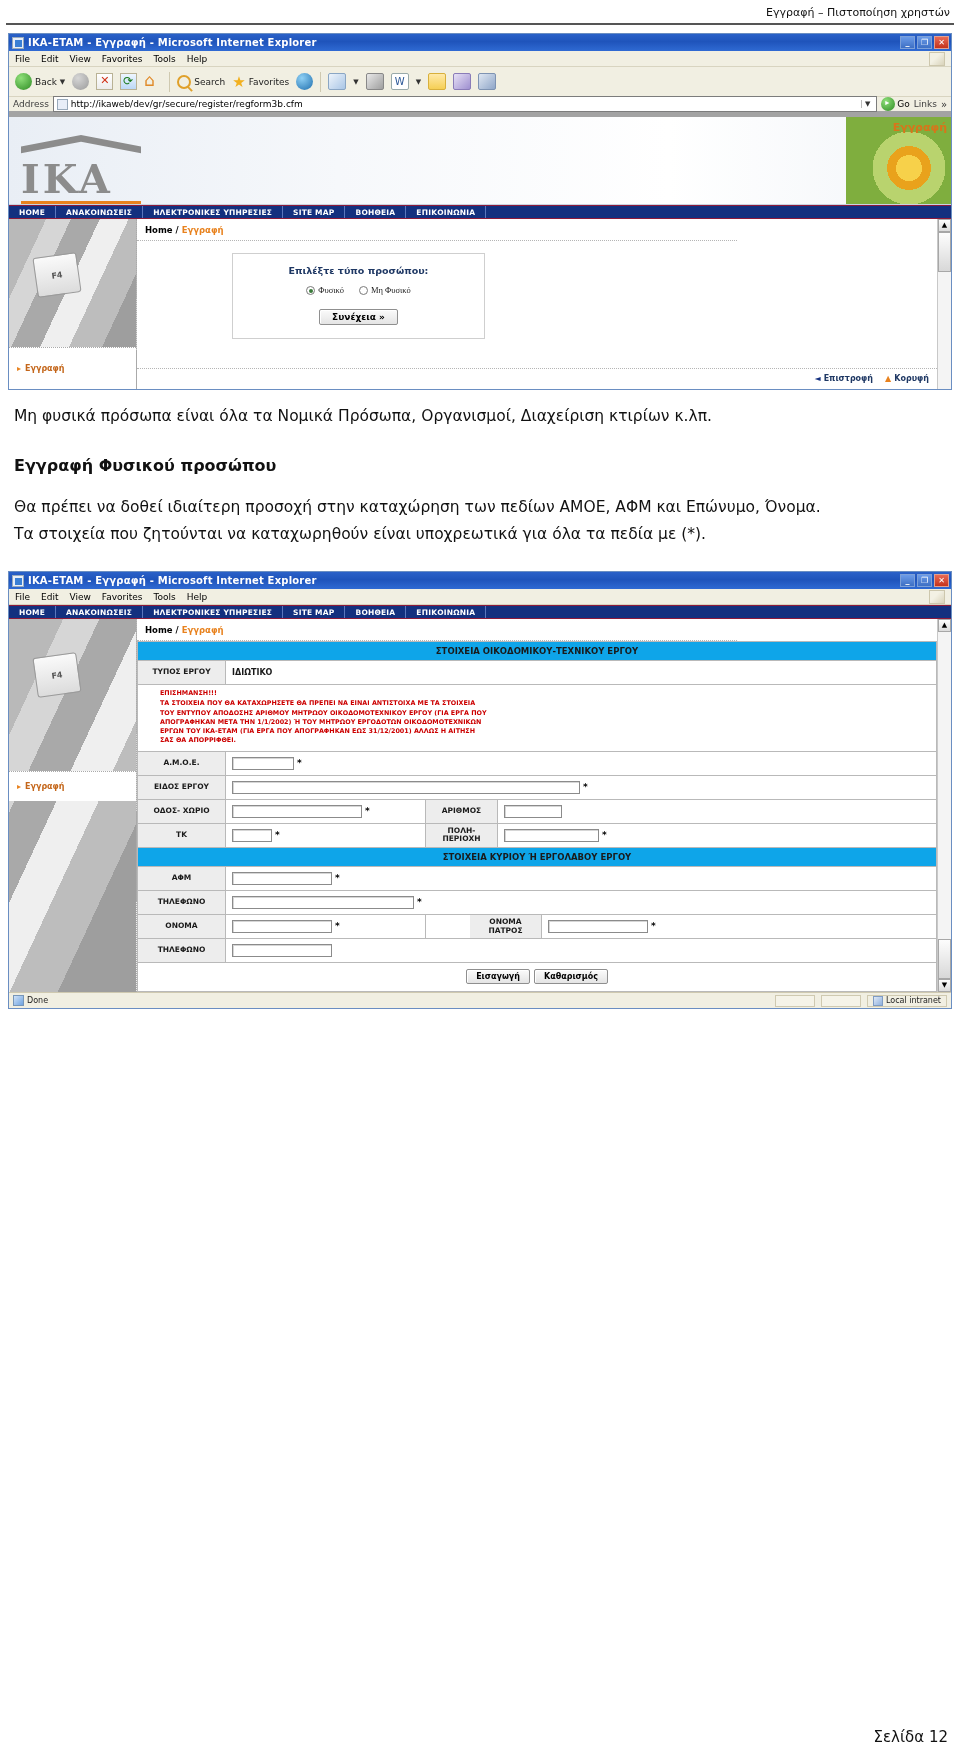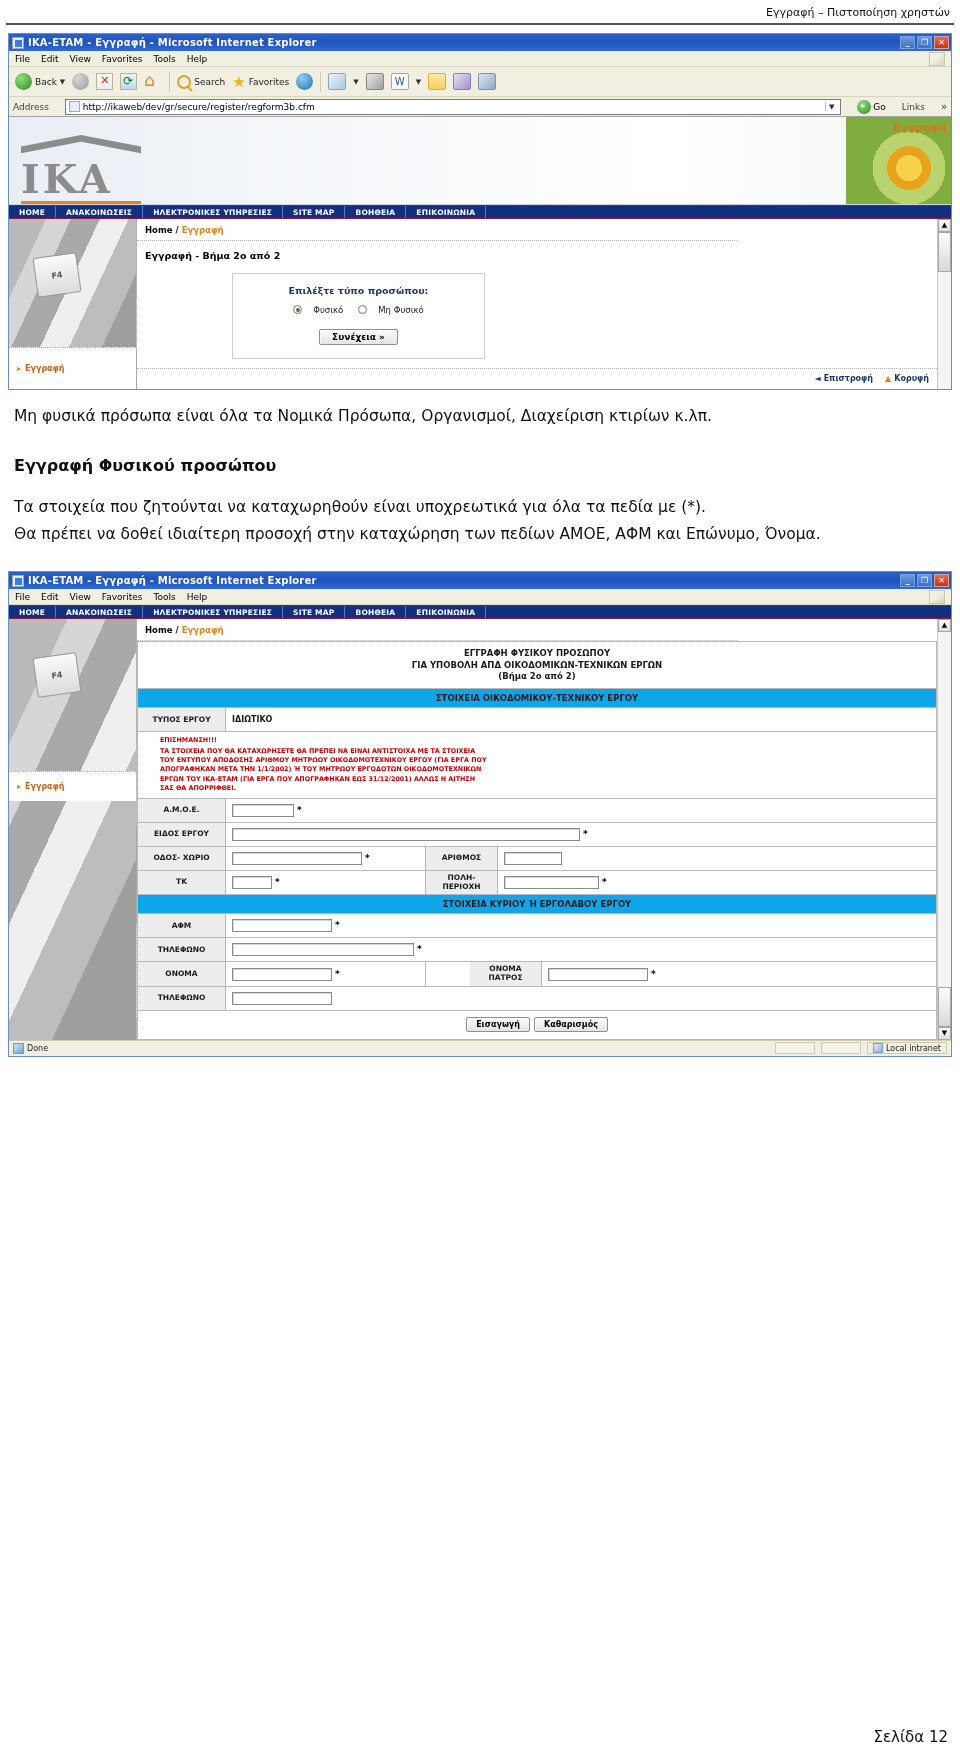--- a/index.html
+++ b/index.html
@@ -93,22 +93,22 @@
   .tb-ico { width:18px;height:17px; border-radius:2px; }
   .ic-mail { background:linear-gradient(135deg,#eef4fb,#a9c6e6); border:1px solid #8aa6c4;}
   .ic-print{ background:linear-gradient(135deg,#e9e9e9,#9e9e9e); border:1px solid #888;}
   .ic-word { background:#fff; border:1px solid #9aa; color:#2b5797; font-size:10px; text-align:center; line-height:15px;}
   .ic-note { background:linear-gradient(to bottom,#ffe9a8,#f5cf55); border:1px solid #d8b03c;}
   .ic-msn  { background:linear-gradient(135deg,#e7e1f5,#9e8fd0); border:1px solid #8a7cb8;}
   .ic-ppl  { background:linear-gradient(135deg,#dfe7f2,#8fa6c8); border:1px solid #7e93b2;}
   .caret { font-size:7px; color:#333; }
 
   .ie-addressbar {
-    height: 20px; background:#f1efe2; border-bottom:1px solid #a3a3a3;
-    display:flex; align-items:center; gap:16px; padding: 0 4px; font-size:9px;
+    height: 20px; background:#f1efe2; border-bottom:6px solid #a3a3a3;
+    display:flex; align-items:center; gap:4px; padding: 0 4px; font-size:9px;
   }
   .addr-label { color:#3d3d3d; }
   .addr-box {
     flex:1; height:16px; background:#fff; border:1px solid #7c7c7c;
     display:flex; align-items:center; padding:0 3px; gap:3px; font-size:9px;
   }
   .addr-ico { width:11px;height:11px;background:#e8eef8;border:1px solid #9ab; flex:none;}
   .addr-url { color:#000; white-space:nowrap; overflow:hidden; flex:1; }
   .addr-drop { width:12px; text-align:center; color:#333; font-size:7px; border-left:1px solid #bbb; }
   .go-btn { display:flex; align-items:center; gap:2px; font-size:9px; }
@@ -192,21 +192,21 @@
   }
   .breadcrumb .crumb-active { color:#e8821e; }
   .step-title { font-size:9.5px; font-weight:bold; color:#000; padding:9px 0 0 8px;}
 
   .choice-box {
     border:1px solid #cfcfcf; margin: 12px 0 0 95px; width:253px;
     padding: 11px 0 13px 0; text-align:center; background:#fff;
   }
   .choice-q { font-size:9.5px; font-weight:bold; color:#1f3864; margin-bottom:9px;}
   .radio-row { display:flex; justify-content:center; gap:15px; font-size:8.5px; color:#222; margin-bottom:10px;}
-  .radio-row span { display:flex; align-items:flex-start; gap:11px;}
+  .radio-row span { display:flex; align-items:flex-end; gap:3px;font-family:Liberation Serif, serif;}
   .rad { width:9px;height:9px;border:1px solid #7a7a7a;border-radius:50%;background:#fff;display:inline-block;position:relative;}
   .rad.on:after{content:"";position:absolute;left:2px;top:2px;width:4px;height:4px;border-radius:50%;background:#3a7a3a;}
   .btn-3d {
     display:inline-block; font-size:9px; font-weight:bold; color:#000;
     background:linear-gradient(to bottom,#fbfbfb,#e4e4e4);
     border:1px solid #8f8f8f; border-radius:2px; padding:2px 12px;
     box-shadow: inset 1px 1px 0 #fff;
   }
   .content-foot {
     margin-top:auto; border-top:1px dotted #b5b5b5;
@@ -410,21 +410,20 @@
           <span class="side-foot-lbl">Εγγραφή</span>
         </div>
       </div>
 
       <div class="main-col">
         <div class="breadcrumb">
           <span>Home</span>
           <span>/</span>
           <span class="crumb-active">Εγγραφή</span>
         </div>
-        <div class="step-title">Εγγραφή - Βήμα 2ο από 2</div>
 
         <div class="choice-box">
           <div class="choice-q">Επιλέξτε τύπο προσώπου:</div>
           <div class="radio-row">
             <span>
               <span class="rad on"></span>
               <span>Φυσικό</span>
             </span>
             <span>
               <span class="rad"></span>
@@ -451,22 +450,22 @@
         <span class="scr-thumb"></span>
         <span class="scr-track"></span>
       </div>
     </div>
   </div>
 </div>
 
 <div class="prose">
   <p class="just">Μη φυσικά πρόσωπα είναι όλα τα Νομικά Πρόσωπα, Οργανισμοί, Διαχείριση κτιρίων κ.λπ.</p>
   <h3>Εγγραφή Φυσικού προσώπου</h3>
+  <p class="just">Θα πρέπει να δοθεί ιδιαίτερη προσοχή στην καταχώρηση των πεδίων ΑΜΟΕ, ΑΦΜ και Επώνυμο, Όνομα.</p>
   <p class="just">Τα στοιχεία που ζητούνται να καταχωρηθούν είναι υποχρεωτικά για όλα τα πεδία με (*).</p>
-  <p class="just">Θα πρέπει να δοθεί ιδιαίτερη προσοχή στην καταχώρηση των πεδίων ΑΜΟΕ, ΑΦΜ και Επώνυμο, Όνομα.</p>
 </div>
 
 <div class="spacer-sm"></div>
 
 <div class="ie-window">
 
   <div class="ie-titlebar">
     <span class="ie-title-ico"></span>
     <span class="ie-title-text">IKA-ETAM - Εγγραφή - Microsoft Internet Explorer</span>
     <span class="ie-btns">
@@ -510,25 +509,20 @@
       <div class="main-col">
         <div class="breadcrumb">
           <span>Home</span>
           <span>/</span>
           <span class="crumb-active">Εγγραφή</span>
         </div>
 
         <div class="form-area">
           <div class="form-main">
 
-            <div class="form-title-cell">
-              <div>ΕΓΓΡΑΦΗ ΦΥΣΙΚΟΥ ΠΡΟΣΩΠΟΥ</div>
-              <div>ΓΙΑ ΥΠΟΒΟΛΗ ΑΠΔ ΟΙΚΟΔΟΜΙΚΩΝ-ΤΕΧΝΙΚΩΝ ΕΡΓΩΝ</div>
-              <div>(Βήμα 2ο από 2)</div>
-            </div>
 
             <div class="band">ΣΤΟΙΧΕΙΑ ΟΙΚΟΔΟΜΙΚΟΥ-ΤΕΧΝΙΚΟΥ ΕΡΓΟΥ</div>
 
             <div class="row">
               <div class="cell-lbl">ΤΥΠΟΣ ΕΡΓΟΥ</div>
               <div class="cell-val">ΙΔΙΩΤΙΚΟ</div>
             </div>
 
             <div class="warn">
               <span class="w-title">ΕΠΙΣΗΜΑΝΣΗ!!!</span>

